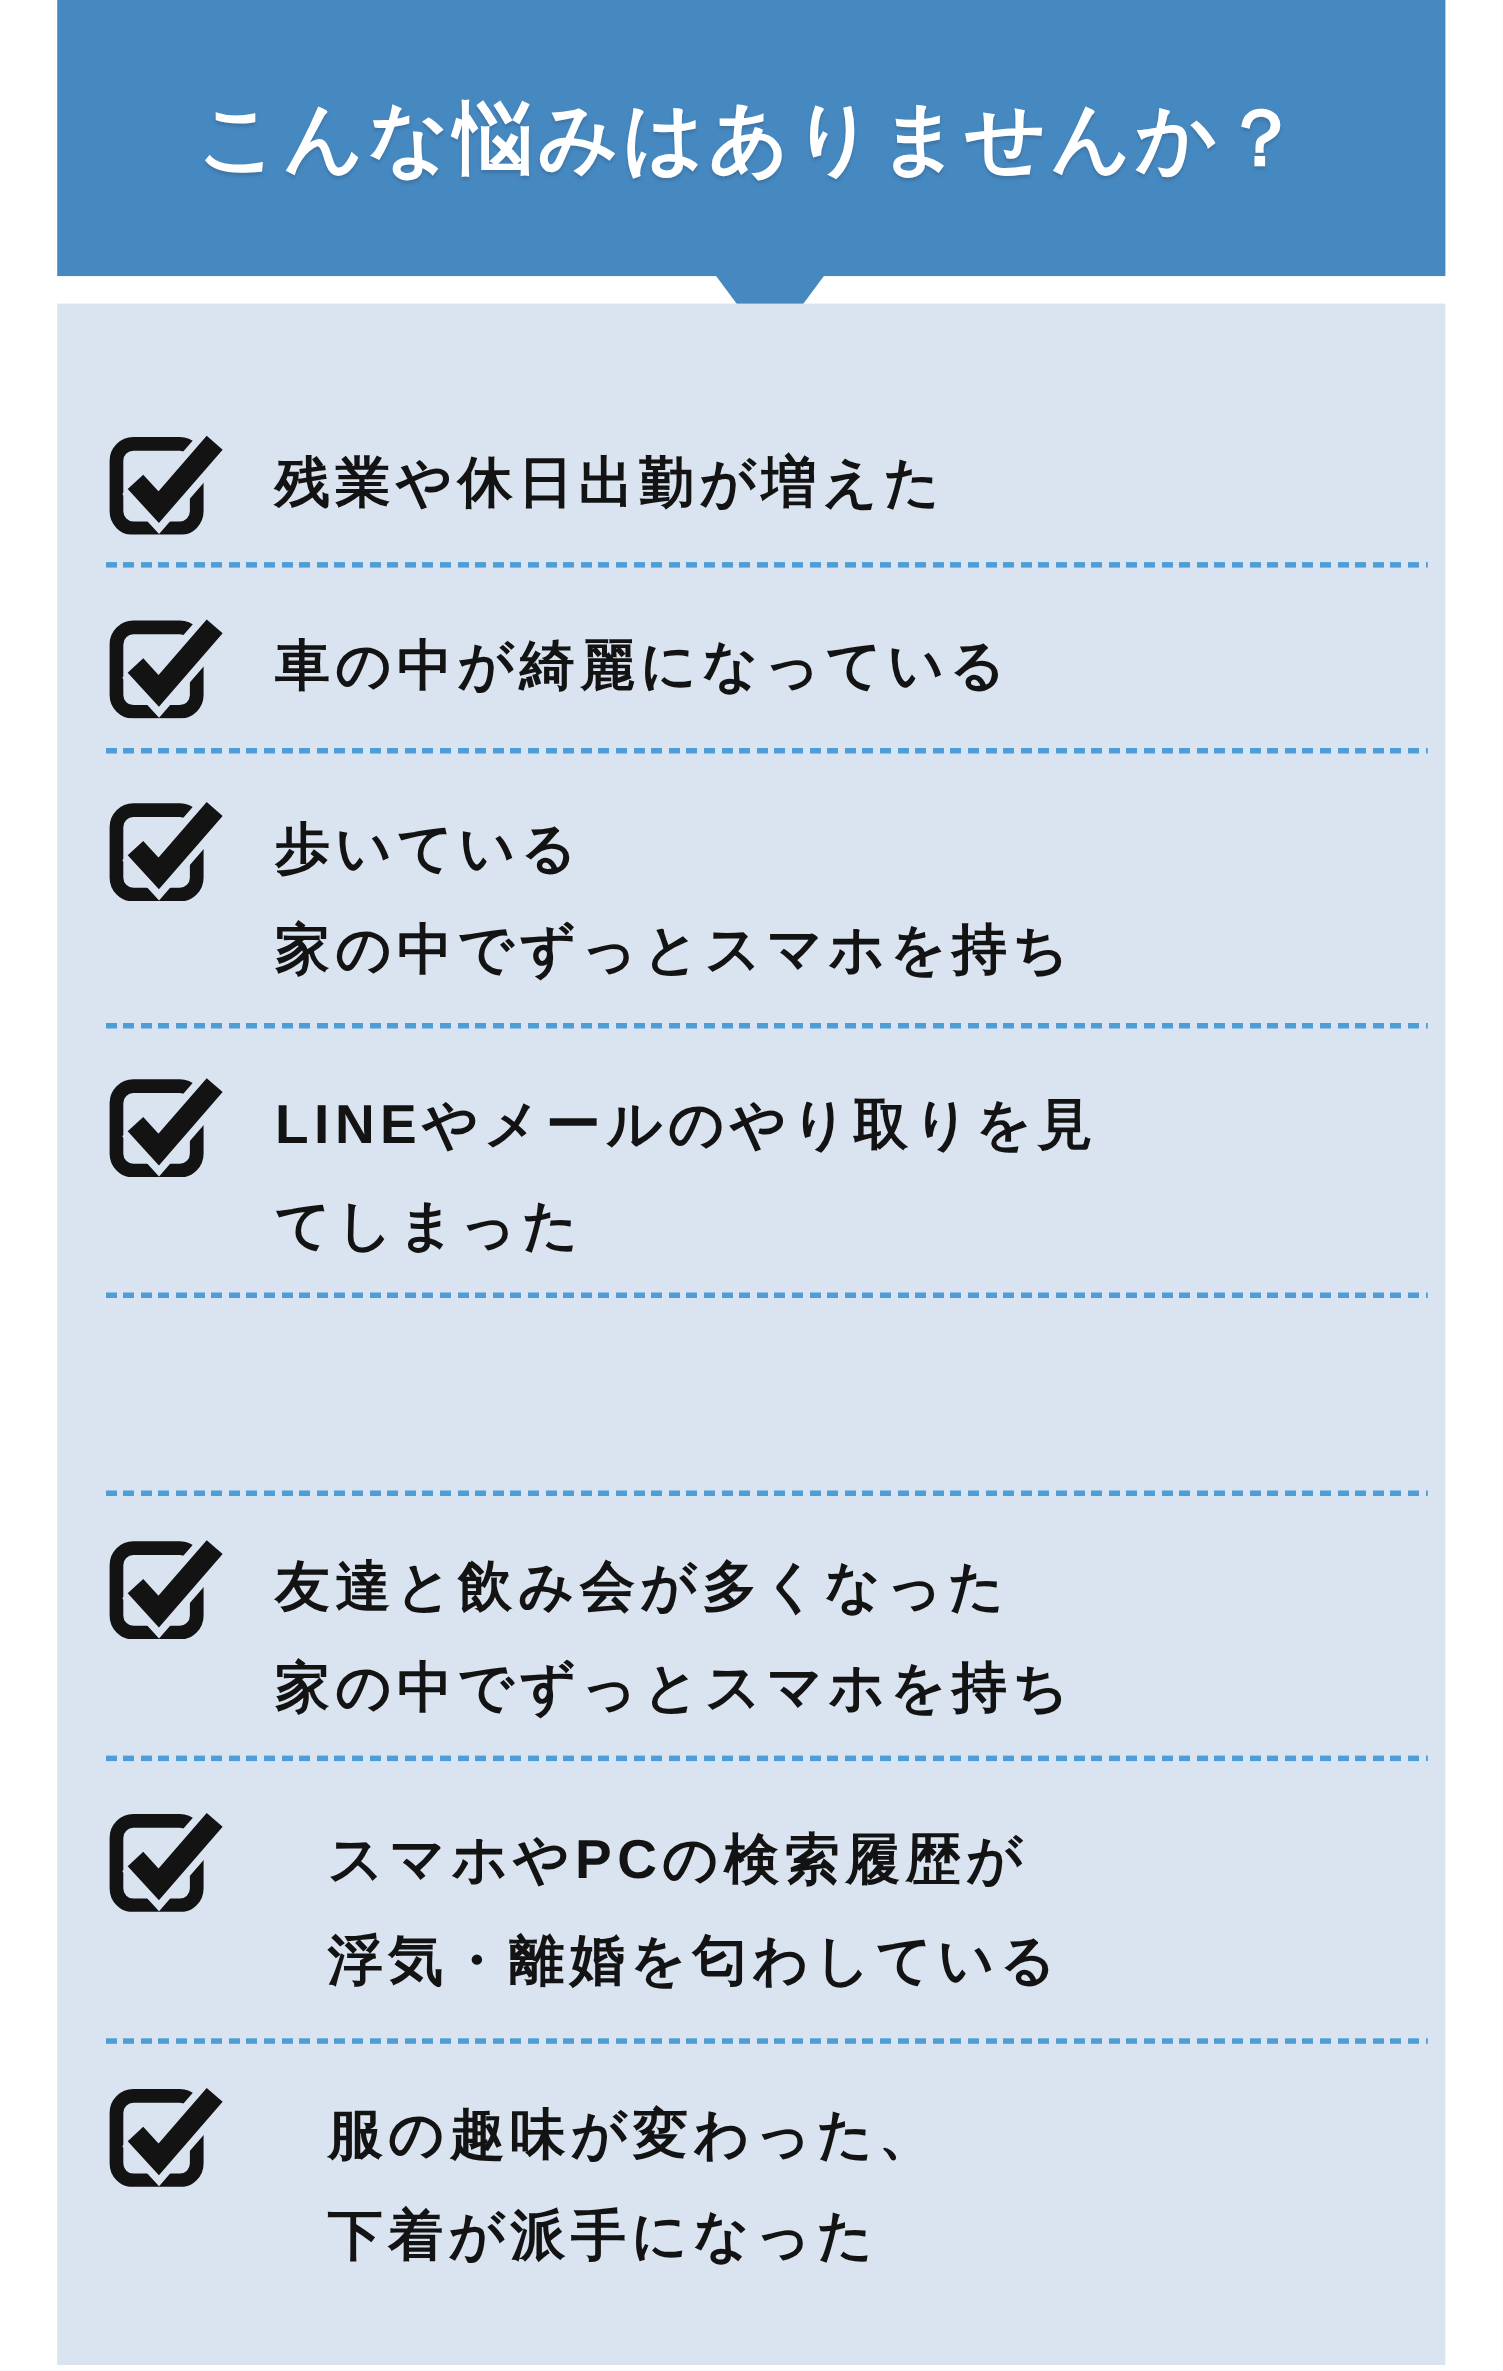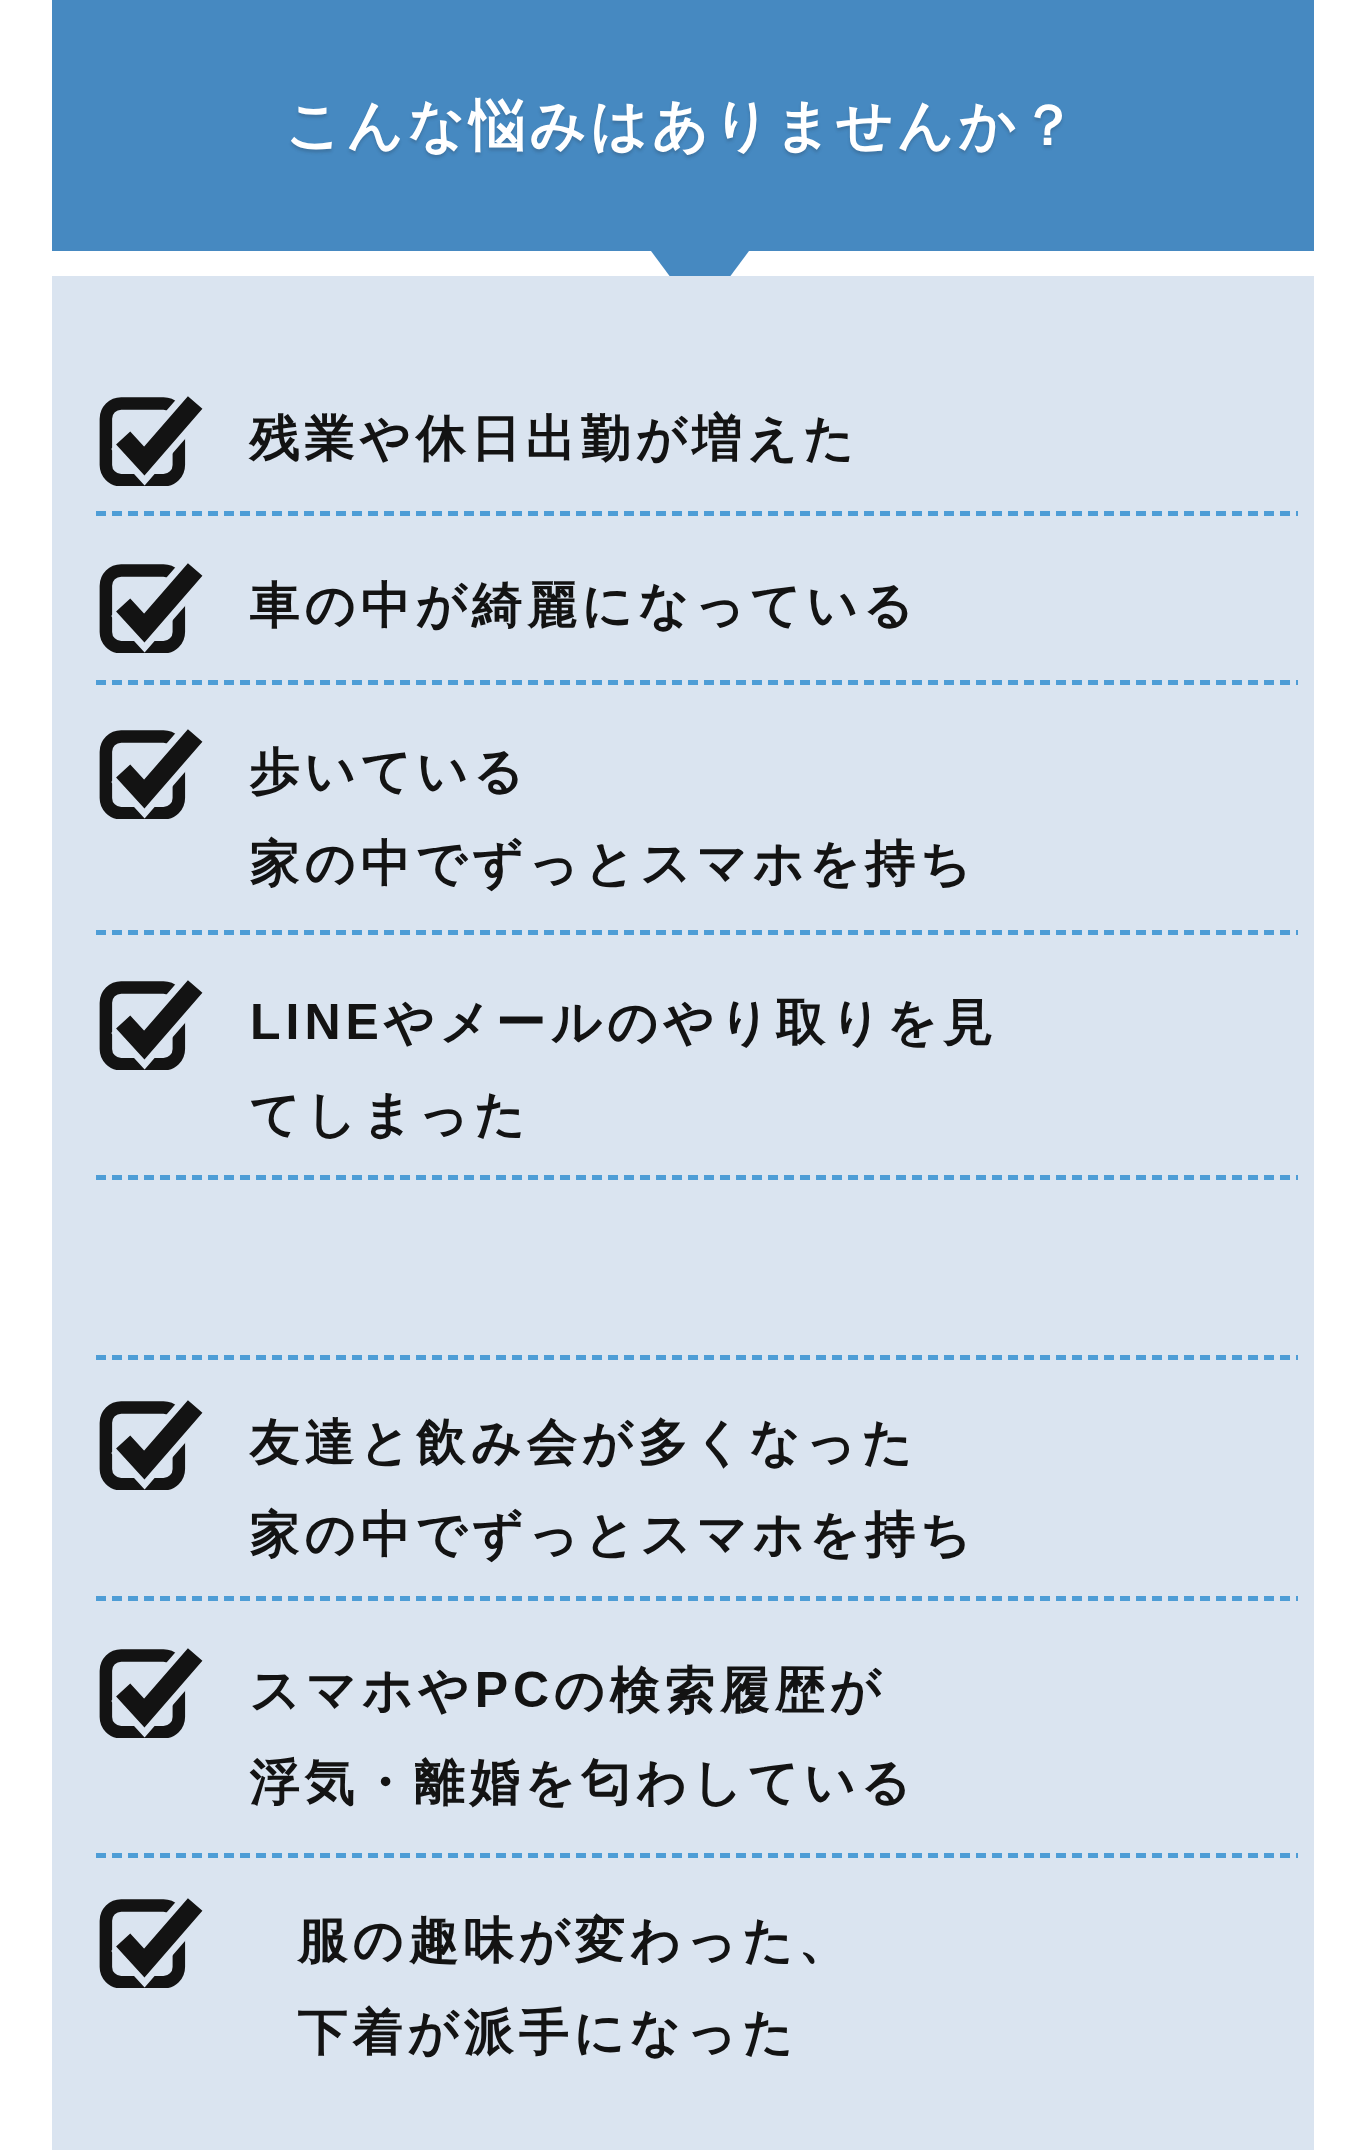--- a/index.html
+++ b/index.html
@@ -16,21 +16,21 @@
     position: absolute;
     left: 52px; top: 0;
     width: 1262px; height: 251px;
     background: #4689c1;
     display: flex;
     align-items: center;
     justify-content: center;
   }
   .header-title {
     color: #ffffff;
-    font-size: 56px;
+    font-size: 72px;
     font-weight: 700;
     letter-spacing: 4px;
     white-space: nowrap;
     text-shadow: 0 3px 3px rgba(40,60,80,0.25);
   }
   .bubble-tail {
     position: absolute;
     left: 651px; top: 251px;
     width: 0; height: 0;
     border-left: 49px solid transparent;
@@ -136,21 +136,21 @@
       <rect x="8" y="14" width="76" height="80" rx="16" fill="none" stroke="#131313" stroke-width="13"></rect>
       <polyline points="26,50 48,74 101,13" fill="none" stroke="#dae4f0" stroke-width="34"></polyline>
       <polyline points="26,50 48,74 101,13" fill="none" stroke="#131313" stroke-width="20"></polyline>
     </svg>
     <div class="txt">
           <div>友達と飲み会が多くなった</div>
           <div>家の中でずっとスマホを持ち</div>
         </div>
   </div>
 
-  <div class="row" style="top: 1366px;">
+  <div class="row" style="top: 1366px; gap: 48px;">
     <svg class="cbx" viewBox="0 0 110 100" aria-hidden="true">
       <rect x="8" y="14" width="76" height="80" rx="16" fill="none" stroke="#131313" stroke-width="13"></rect>
       <polyline points="26,50 48,74 101,13" fill="none" stroke="#dae4f0" stroke-width="34"></polyline>
       <polyline points="26,50 48,74 101,13" fill="none" stroke="#131313" stroke-width="20"></polyline>
     </svg>
     <div class="txt">
           <div>スマホやPCの検索履歴が</div>
           <div>浮気・離婚を匂わしている</div>
         </div>
   </div>

